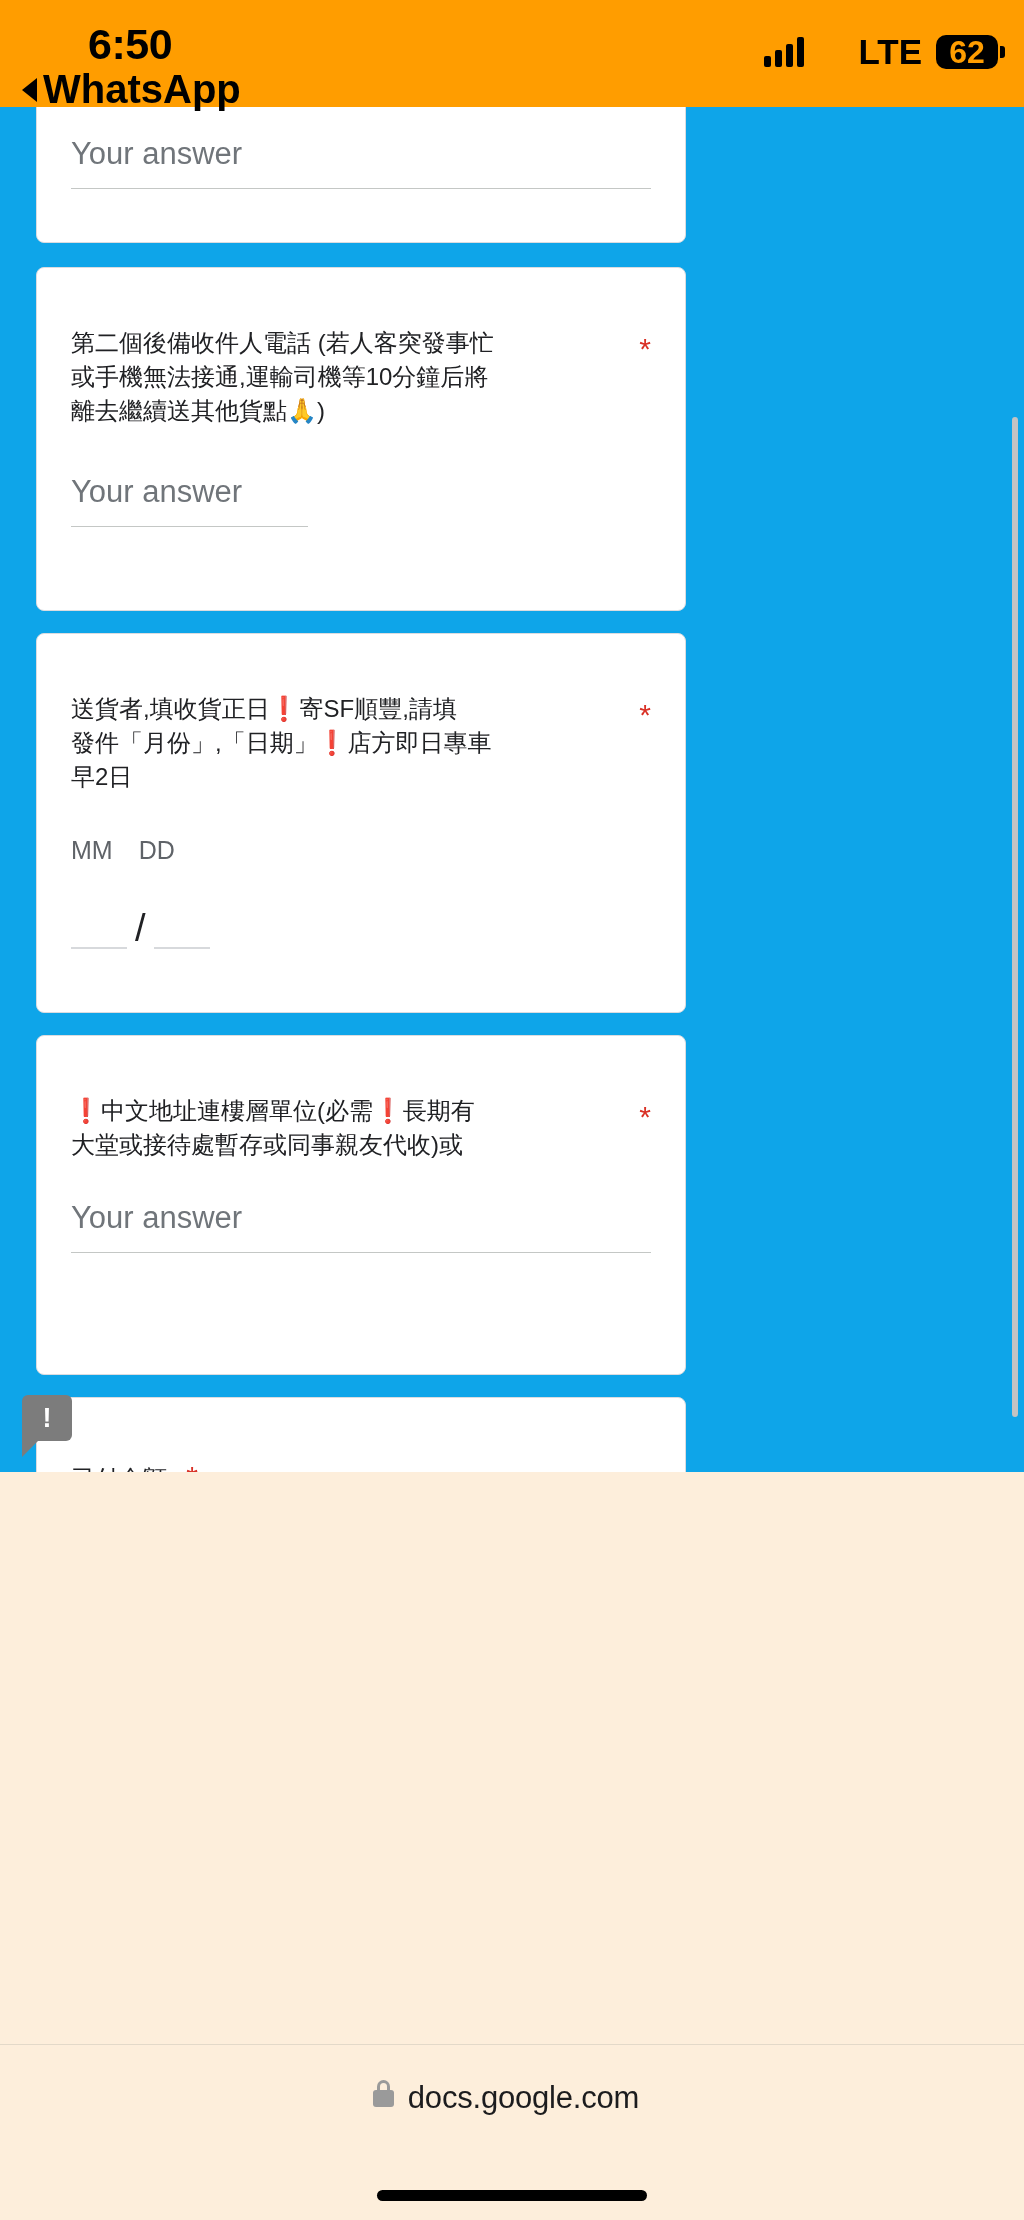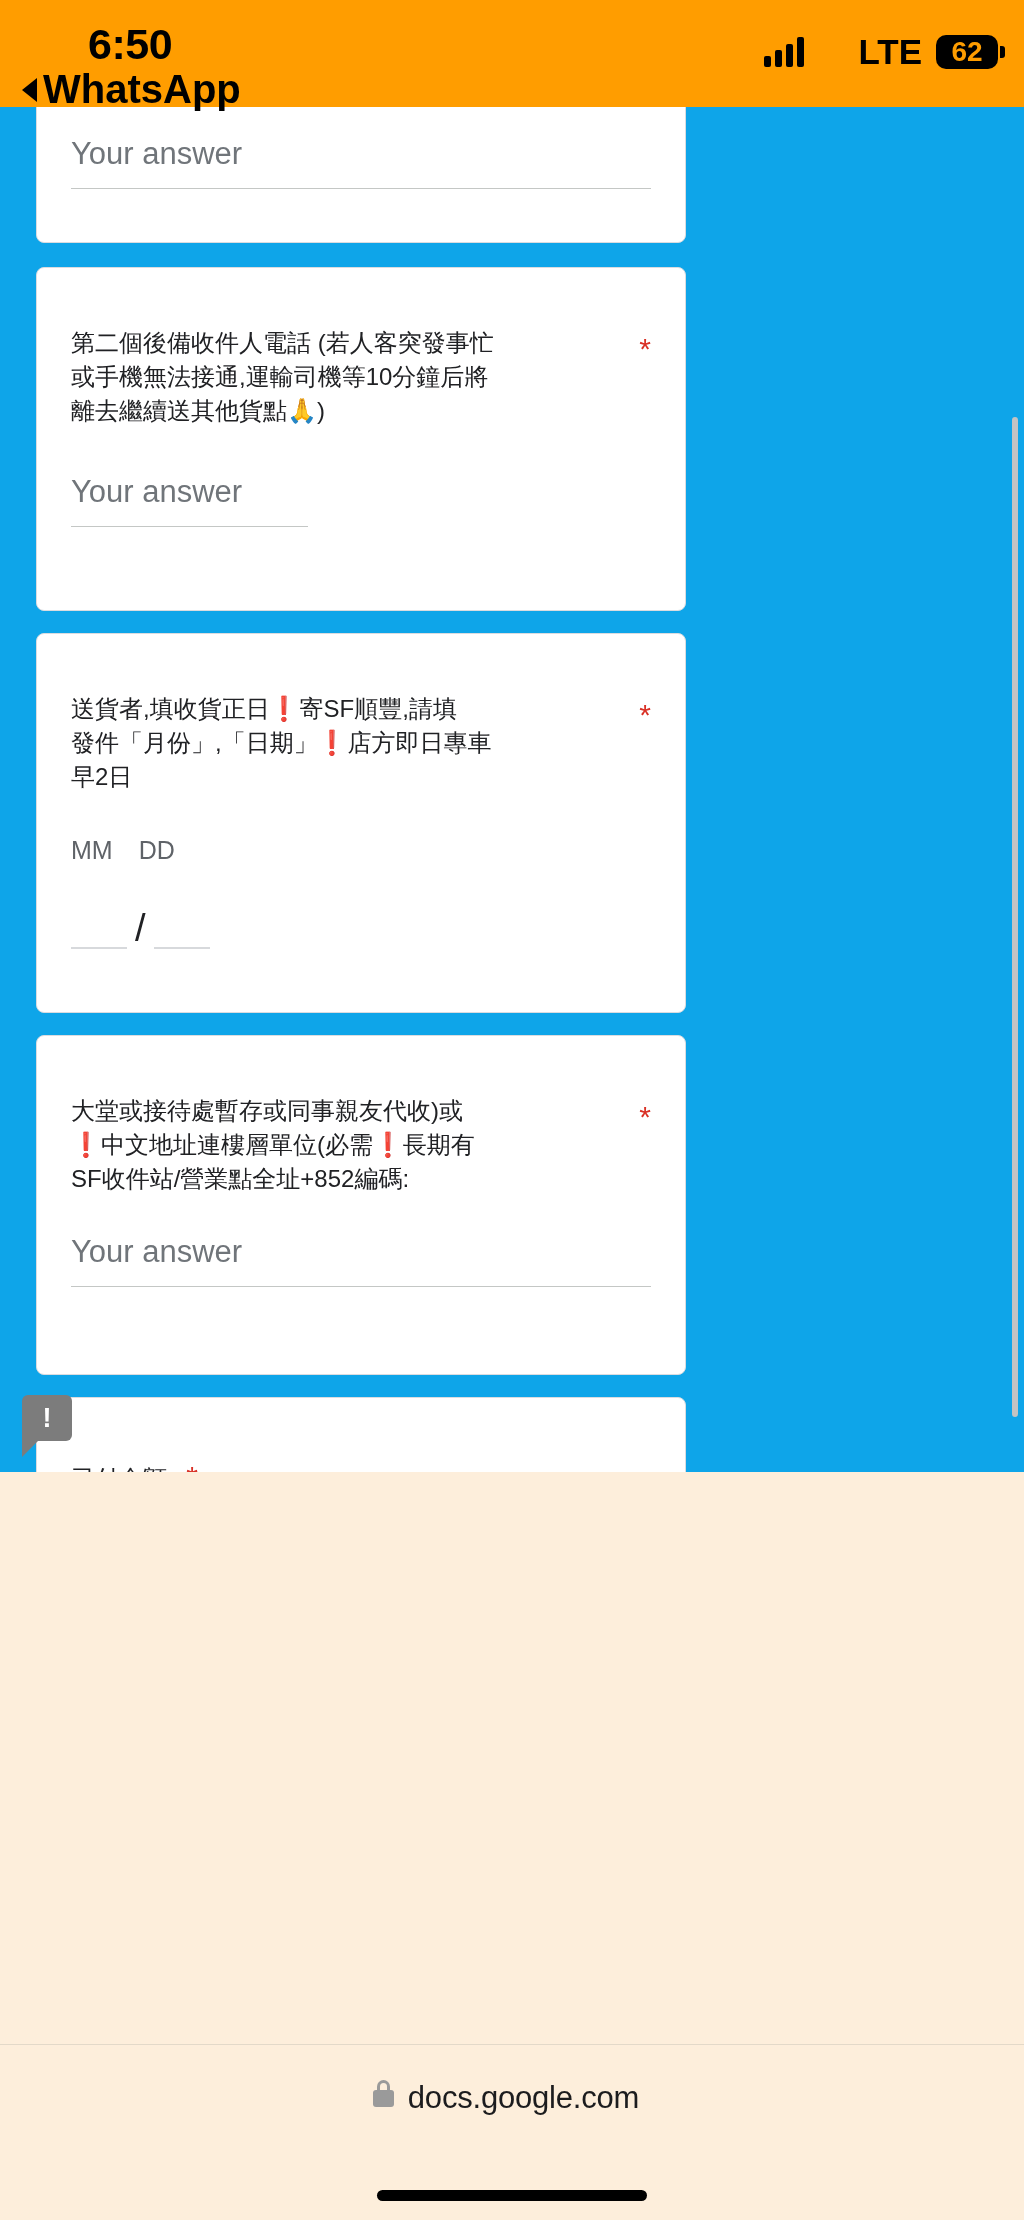--- a/index.html
+++ b/index.html
@@ -96,21 +96,21 @@
     width: 62px;
     height: 34px;
     background: #000;
     border-radius: 10px;
     display: flex;
     align-items: center;
     justify-content: center;
   }
   .sb-battery span {
     color: #FF9D00;
-    font-size: 28px;
+    font-size: 32px;
     font-weight: 700;
     line-height: 1;
   }
   .sb-battery::after {
     content: "";
     position: absolute;
     right: -7px;
     top: 11px;
     width: 5px;
     height: 12px;
@@ -378,23 +378,22 @@
       <div class="date-inputs">
         <span class="date-seg"></span>
         <span class="date-slash">/</span>
         <span class="date-seg"></span>
       </div>
     </div>
 
     <div class="card" style="top:928px; height:340px; padding:58px 34px 0 34px;">
       <div class="q-row">
         <div class="q-body">
+          <div class="q-text">❗中文地址連樓層單位(必需❗長期有</div>
           <div class="q-text">大堂或接待處暫存或同事親友代收)或</div>
-          <div class="q-text">❗中文地址連樓層單位(必需❗長期有</div>
-          <div class="q-text">SF收件站/營業點全址+852編碼:</div>
         </div>
         <div class="req-star">*</div>
       </div>
       <div class="answer" style="margin-top:38px;">
         <div class="answer-ph">Your answer</div>
         <div class="answer-line"></div>
       </div>
     </div>
 
     <div class="card" style="top:1290px; height:200px; padding:58px 34px 0 34px;">

